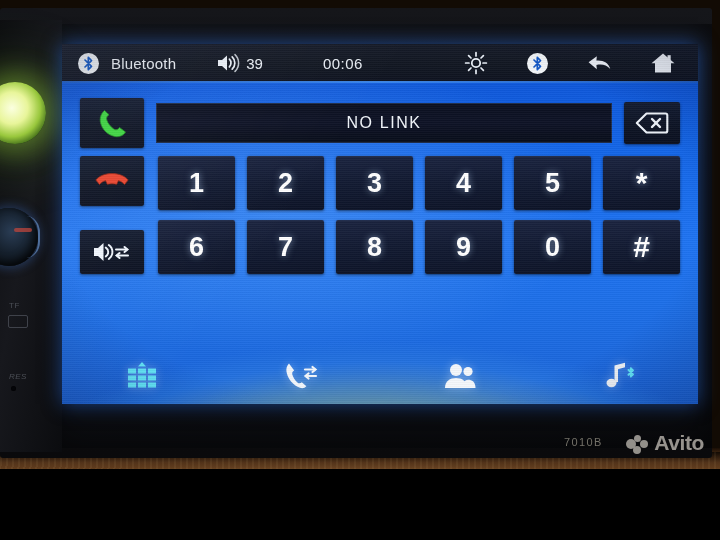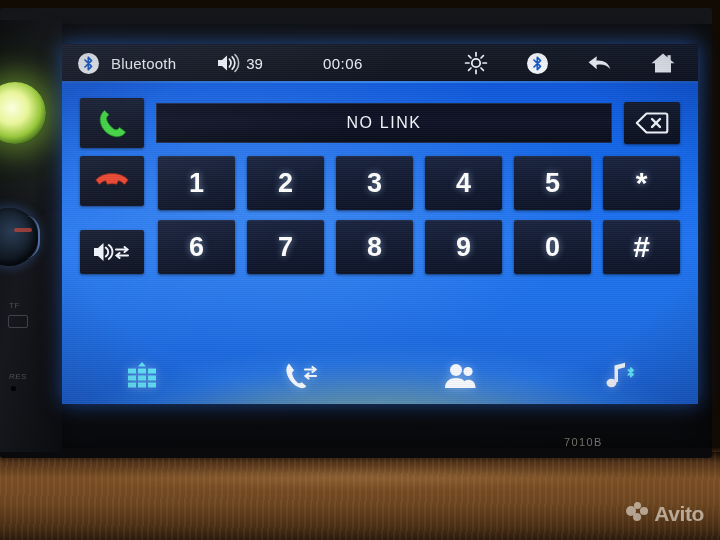--- a/index.html
+++ b/index.html
@@ -1,19 +1,19 @@
 <!DOCTYPE html>
 <html><head>
 <meta charset="utf-8">
 <style>
   * { margin:0; padding:0; box-sizing:border-box; }
   html,body { width:720px; height:540px; overflow:hidden; background:#000; }
   body { font-family:"Liberation Sans", sans-serif; }
 
-  #photo { position:relative; width:720px; height:540px; overflow:hidden;
+  #photo { position:relative; width:720px; height:469px; overflow:hidden;
            background:#060505; }
 
   
   .backdrop { position:absolute; inset:0;
      background:
        radial-gradient(ellipse 60% 40% at 50% 118%, #6b4320 0%, #3a2410 45%, #120b04 80%);
   }
   .table-top { position:absolute; left:0; top:452px; width:720px; height:88px;
      background:linear-gradient(180deg,#120a04 0%,#52331a 12%,#7a4e25 30%,#6b4520 58%,#4a2e15 85%,#2a1a0c 100%);
   }
@@ -136,21 +136,21 @@
   .navbar { position:absolute; left:0; bottom:0; width:636px; height:56px;
      display:flex; align-items:center; }
   .navitem { flex:1; display:flex; align-items:center; justify-content:center; height:56px; }
   .navitem svg { filter:drop-shadow(0 0 5px rgba(255,255,255,.35)); }
 
   .dim { position:absolute; inset:0; pointer-events:none;
      background:linear-gradient(125deg, rgba(255,255,255,.05), rgba(0,0,0,0) 40%); }
 
   
   .avito { position:absolute; right:16px; bottom:14px; display:flex;
-     align-items:flex-start; gap:6px; opacity:.62; }
+     align-items:flex-end; gap:6px; opacity:.62; }
   .avito-dots { position:relative; width:22px; height:20px; }
   .avito-dots i { position:absolute; border-radius:50%; background:#e8e2d8; display:block; }
   .avito-txt { color:#efe9df; font-size:21px; font-weight:700; letter-spacing:-.4px; }
 </style>
 </head>
 <body>
 
 <div id="photo">
 
   <div class="backdrop"></div>

